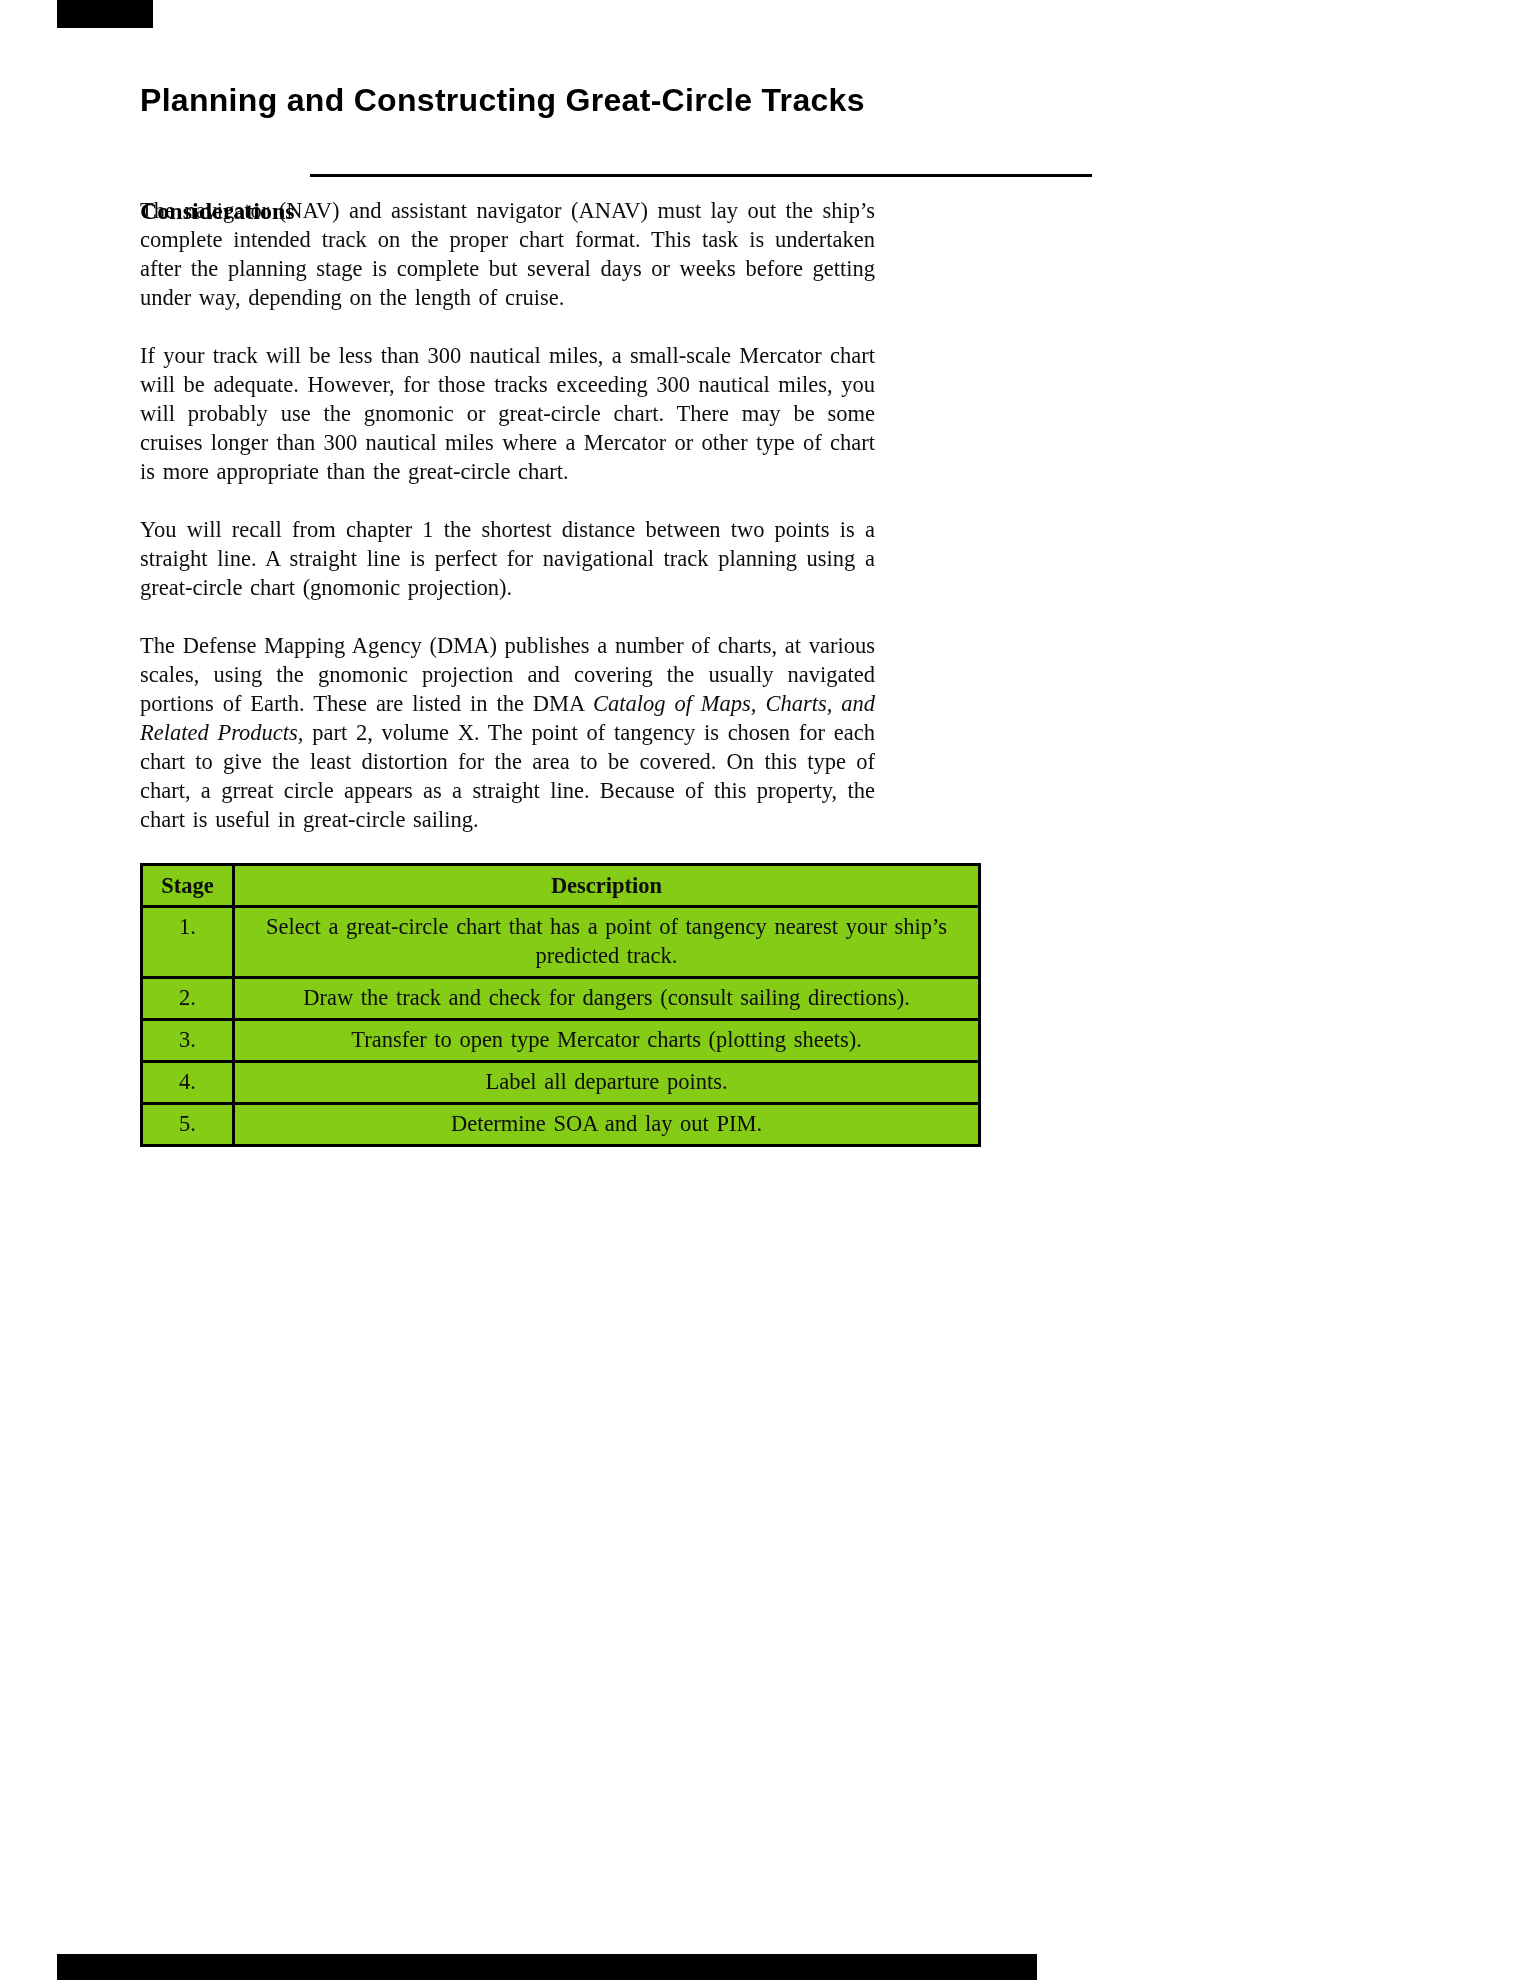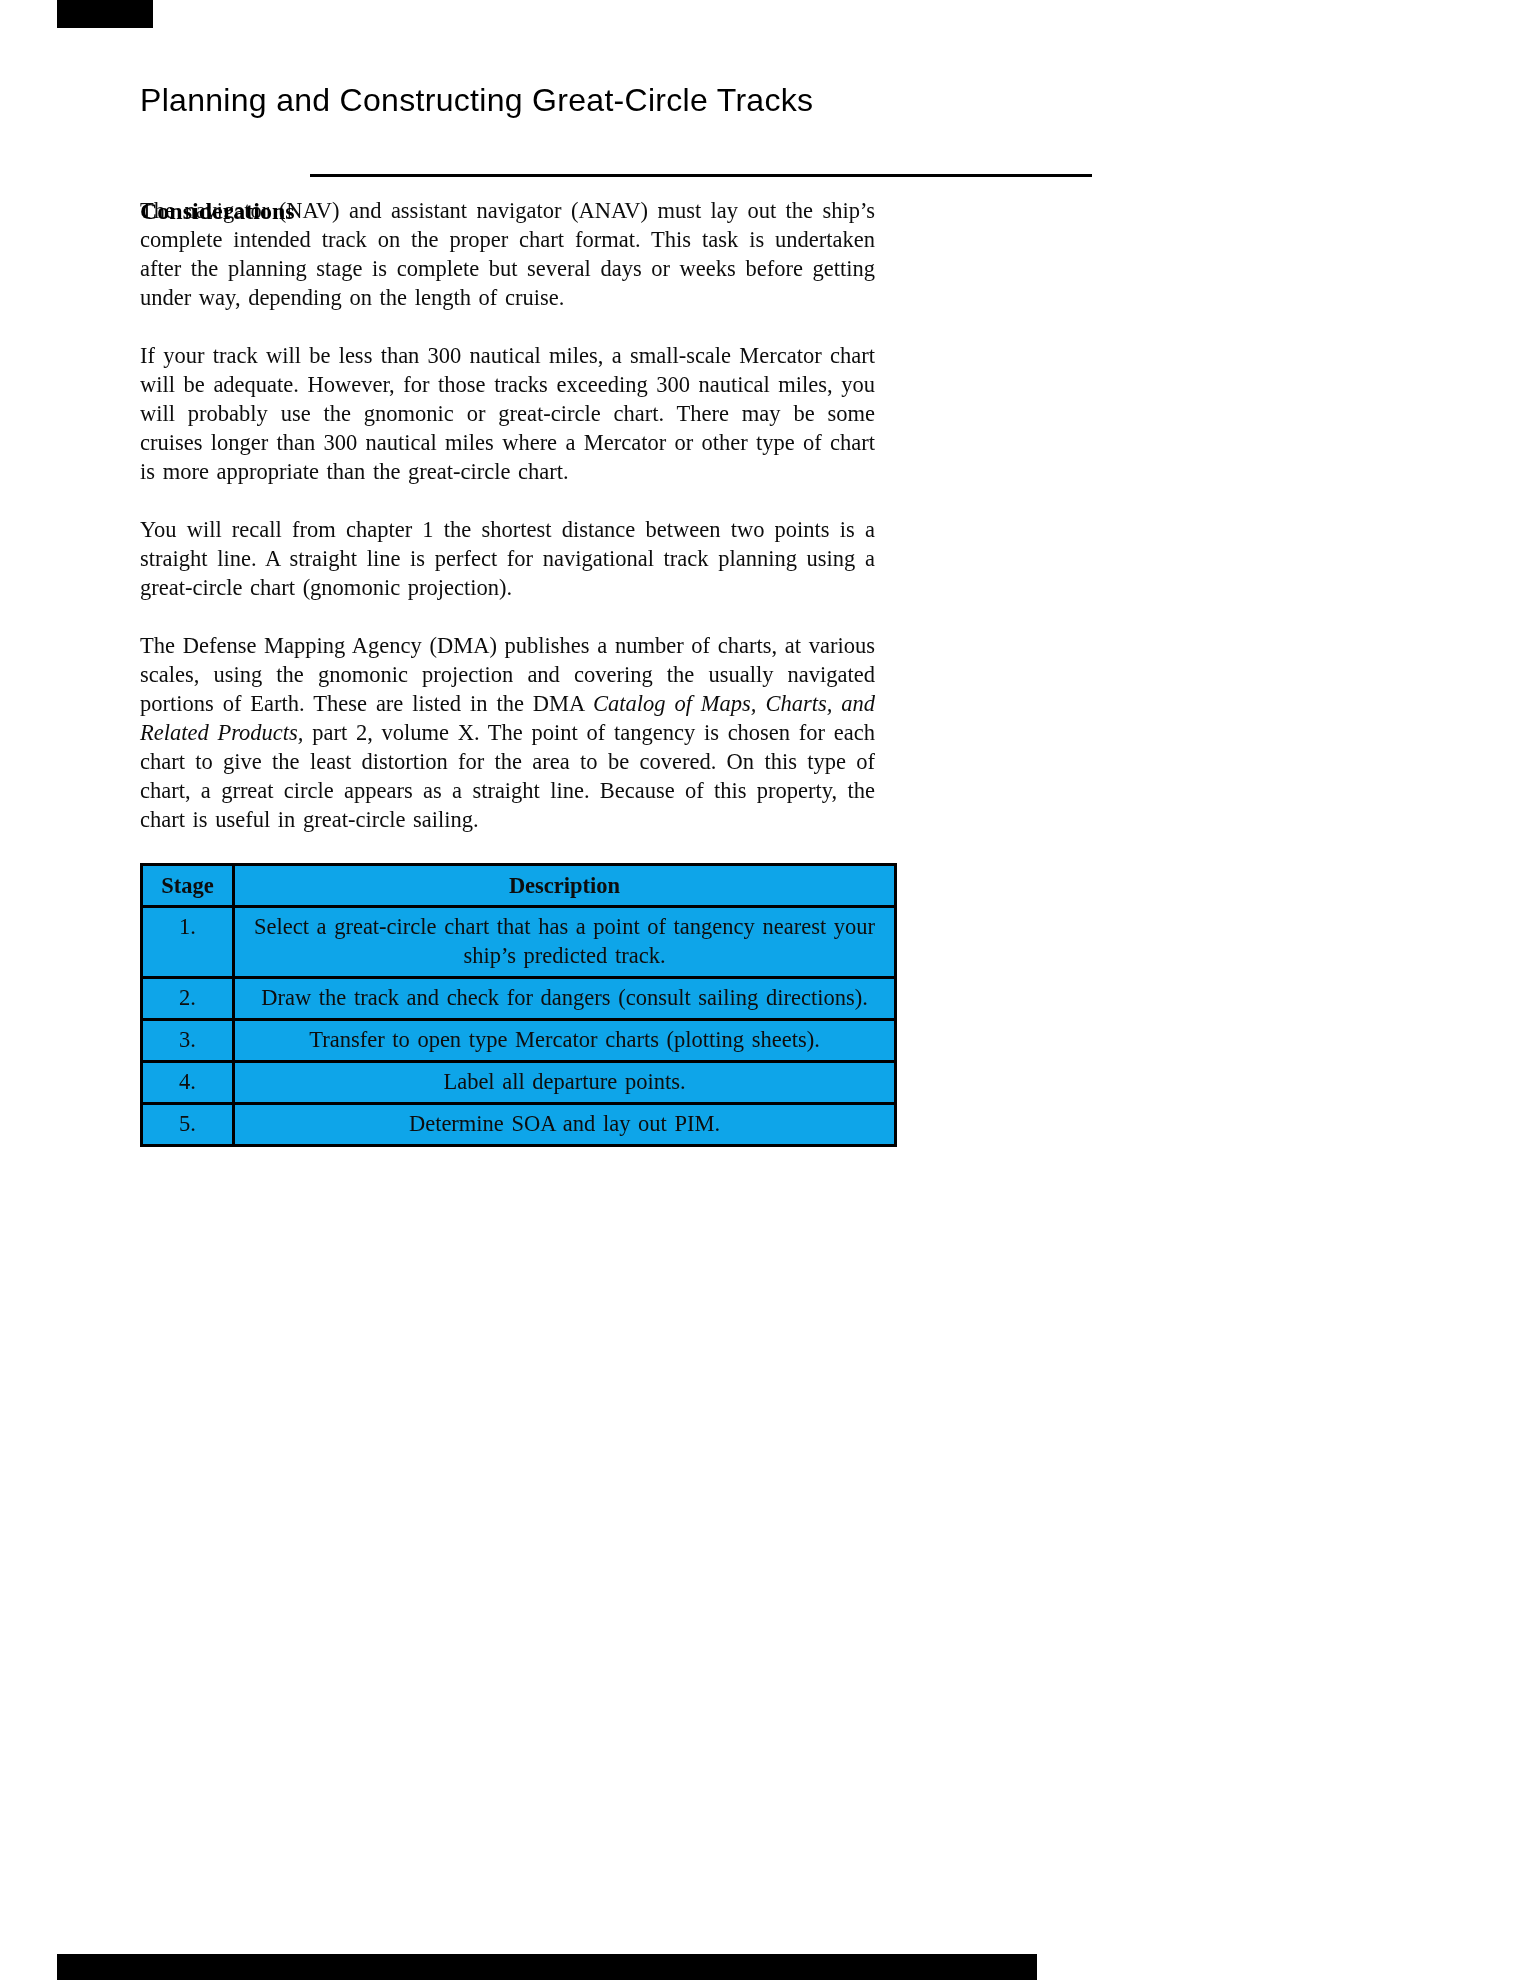--- a/index.html
+++ b/index.html
@@ -17,21 +17,21 @@
 
   .scan-mark { position: absolute; background: #000000; }
   .scan-mark.top-left { left: 57px; top: 0; width: 96px; height: 28px; }
   .scan-mark.bottom { left: 57px; top: 1954px; width: 980px; height: 26px; }
 
   .title {
     position: absolute;
     left: 140px;
     top: 82px;
     font-family: "Liberation Sans", sans-serif;
-    font-weight: normal;
+    font-weight: bold;
     font-size: 32px;
     letter-spacing: 0.3px;
     color: #000000;
   }
 
   .header-rule {
     position: absolute;
     left: 310px;
     top: 174px;
     width: 782px;
@@ -61,23 +61,23 @@
     line-height: 29px;
     text-align: justify;
     color: #0d0d0d;
     word-spacing: 2px;
   }
 
   .body-col p { margin-bottom: 29px; }
 
   .stages-table {
     border-collapse: collapse;
-    width: 757px;
+    width: 841px;
     margin-top: 12px;
-    background: #0ea5e9;
+    background: #84cc16;
   }
   .stages-table th,
   .stages-table td {
     border: 3px solid #000000;
     font-size: 22.5px;
     line-height: 29px;
     padding: 4px 10px 6px 10px;
     text-align: center;
     vertical-align: top;
     word-spacing: 2px;

